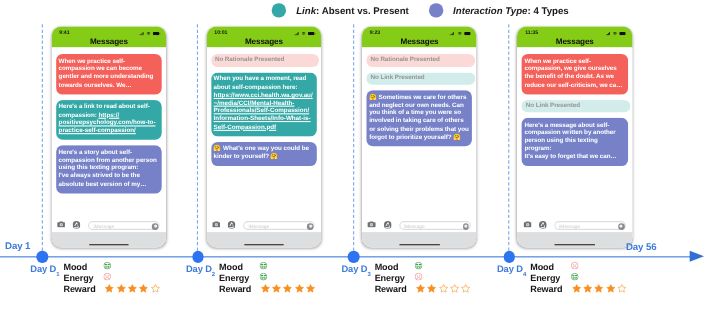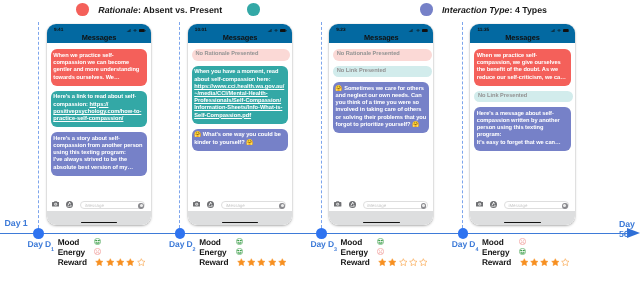--- a/index.html
+++ b/index.html
@@ -17,21 +17,21 @@
 
   
   .guide{position:absolute;top:22px;width:0;height:206px;
          border-left:1.5px dashed #7DA5EC;}
 
   
   .phone{position:absolute;will-change:opacity;width:104.3px;height:201px;border-radius:9px;
          background:#fdfdfd;box-shadow:0 1px 2.5px rgba(0,0,0,0.30),0 0 0 0.6px rgba(0,0,0,0.06);
          overflow:hidden;}
   .ph-head{position:absolute;left:0;top:0;width:104.3px;height:19.4px;
-           background:#0369a1;border-bottom:0.6px solid #dcdcdc;}
+           background:#84cc16;border-bottom:0.6px solid #dcdcdc;}
   .ph-time{position:absolute;left:7px;top:2.8px;font-size:4.7px;font-weight:bold;color:#111;}
   .ph-status{position:absolute;right:5.3px;top:5.1px;display:flex;align-items:flex-end;gap:1.9px;}
   .ph-title{position:absolute;left:0;top:9.0px;width:104.3px;text-align:center;
             font-size:7.4px;font-weight:bold;color:#111;letter-spacing:-0.1px;}
   .ph-body{position:absolute;left:0;top:19.4px;width:104.3px;bottom:24.5px;background:#fff;
            padding:6.2px 0 0 3.9px;box-sizing:border-box;}
 
   .bub{border-radius:6px;will-change:opacity;padding:3.7px 2.5px;margin-bottom:5.2px;width:91.3px;
        font-size:5.7px;line-height:7.2px;font-weight:bold;position:relative;
        letter-spacing:-0.04px;white-space:pre-wrap;
@@ -74,28 +74,25 @@
   .m-label{font-size:8.25px;font-weight:bold;color:#161616;width:36.5px;letter-spacing:-0.1px;}
   .stars{display:flex;align-items:center;}
 
   .caption{position:absolute;left:0;top:273px;width:640px;text-align:center;
            font-family:"Liberation Serif",serif;font-size:9.8px;color:#111;}
 </style>
 </head>
 <body>
 
 <div id="root">
-    <div class="legend-item" style="left: 76.4px;">
-      <div class="legend-dot" style="background: rgb(244, 96, 90);"></div>
-      <div class="legend-text"><i>Rationale</i><span>: Absent vs. Present</span></div>
-    </div>
     <div class="legend-item" style="left: 247.4px;">
       <div class="legend-dot" style="background: rgb(51, 168, 166);"></div>
-    </div>
-    <div class="legend-item" style="left: 420px;">
+      <div class="legend-text"><i>Link</i><span>: Absent vs. Present</span></div>
+    </div>
+    <div class="legend-item" style="left: 390px;">
       <div class="legend-dot" style="background: rgb(118, 129, 200);"></div>
       <div class="legend-text"><i>Interaction Type</i><span>: 4 Types</span></div>
     </div>
     <div class="phone" style="left: 46.9px; top: 23.8px;">
       <div class="ph-head">
         <div class="ph-time">9:41</div>
         <div class="ph-status">
           <svg width="5.3" height="3.3" viewBox="0 0 10.7 10.0" style="fill: rgb(17, 17, 17);">
             <path d="M0.0 7.4h2.0v2.6H0.0z"></path>
             <path d="M2.9 5.6h2.0v4.4H2.9z"></path>
@@ -290,21 +287,21 @@
     <div class="guide" style="left: 179.25px;"></div>
     <div class="guide" style="left: 320.65px;"></div>
     <div class="guide" style="left: 462.05px;"></div>
     <div class="tl-line"></div>
     <div class="tl-arrow"></div>
     <div class="tl-dot" style="left: 33.2px;"></div>
     <div class="tl-dot" style="left: 174.7px;"></div>
     <div class="tl-dot" style="left: 316.1px;"></div>
     <div class="tl-dot" style="left: 457.5px;"></div>
     <div class="tl-end" style="left: 4.6px; top: 218.2px;">Day 1</div>
-    <div class="tl-end" style="left: 619px; top: 219.2px;">Day 56</div>
+    <div class="tl-end" style="left: 569px; top: 219.2px;">Day 56</div>
     <div class="node-label" style="left: 27.5px; top: 239.3px;"><span>Day D</span><sub>1</sub></div>
     <div class="metrics" style="left: 57.7px; top: 238.4px;">
       <div class="m-row">
         <div class="m-label">Mood</div>
         <svg width="7" height="7" viewBox="0 0 24 24">
           <circle cx="12" cy="12" r="10.7" fill="none" stroke="#3C9E49" stroke-width="2.1"></circle>
           <path d="M4.3 7.1h6.6v4.0H4.3zM13.1 7.1h6.6v4.0h-6.6z" fill="#3C9E49"></path>
           <path d="M5.2 13.6h13.6c0 4.1-3.05 6.6-6.8 6.6s-6.8-2.5-6.8-6.6z" fill="#3C9E49"></path>
           <path d="M8.0 15.2h8.0c-0.35 1.85-1.95 3.1-4.0 3.1s-3.65-1.25-4.0-3.1z" fill="#ffffff"></path>
         </svg>

